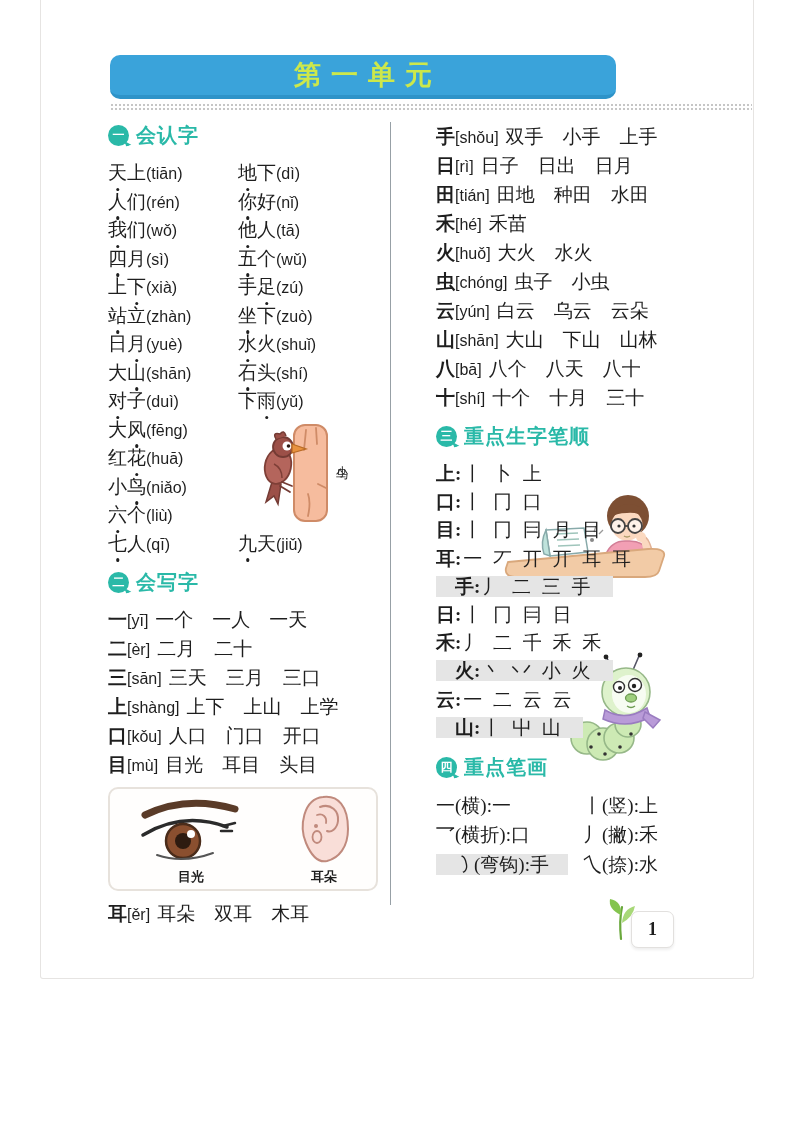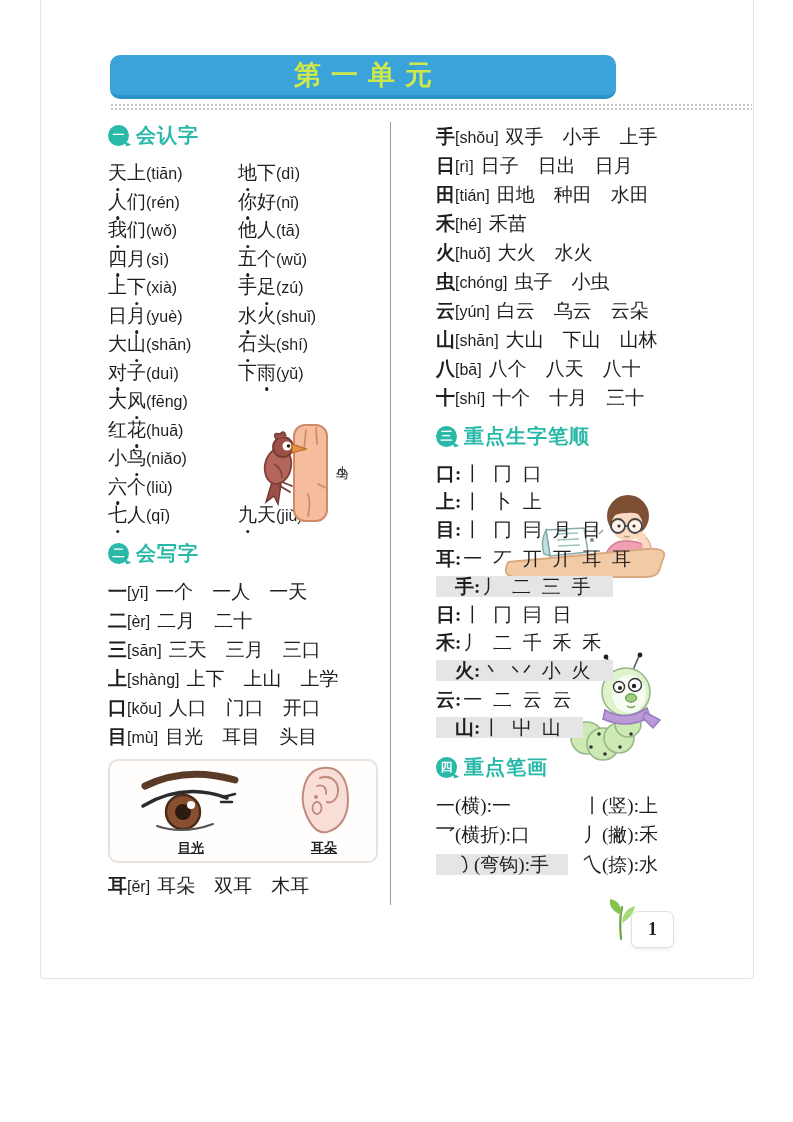--- a/index.html
+++ b/index.html
@@ -40,21 +40,21 @@
   .bs-row{height:28.2px;font-size:19px;white-space:nowrap;position:relative;z-index:2;}
   .bs-label{font-weight:700;}
   .bs-seq{margin-left:2px;letter-spacing:3px;}
   .hl{background:#e5e5e5;padding:0 19px;}
   
   .bh-row{display:flex;height:29.5px;font-size:19px;}
   .bh-cell{width:147px;white-space:nowrap;}
   .bh-cell:last-child{width:145px;}
   
   .media-box{width:266px;height:100px;border:2px solid #e7e2dc;border-radius:10px;margin-top:6px;
-         display:flex;align-items:center;justify-content:space-around;background:#fffefd;text-decoration:underline;}
+         display:flex;align-items:center;justify-content:space-around;background:#fffefd;}
   .media-item{display:flex;flex-direction:column;align-items:center;}
   .media-label{font-size:13px;font-weight:700;margin-top:1px;}
   .extra-row{margin-top:10px;}
   
   .illus{position:absolute;z-index:1;}
   .bird-wrap{left:248px;top:424px;width:110px;height:104px;}
   .bird-label{position:absolute;right:8px;top:32px;writing-mode:vertical-rl;font-size:12px;letter-spacing:2px;}
   .boy-wrap{left:500px;top:492px;width:180px;height:92px;}
   .cat-wrap{left:565px;top:650px;width:105px;height:115px;}
   
@@ -123,20 +123,28 @@
 
         <div class="rz-row">
           <div class="rz-cell">
             <span><span class="ch">上</span><span class="ch dotted">下</span></span><span class="py">(xià)</span>
           </div>
           <div class="rz-cell">
             <span><span class="ch">手</span><span class="ch dotted">足</span></span><span class="py">(zú)</span>
           </div>
         </div>
 
+        <div class="rz-row">
+          <div class="rz-cell">
+            <span><span class="ch dotted">站</span><span class="ch">立</span></span><span class="py">(zhàn)</span>
+          </div>
+          <div class="rz-cell">
+            <span><span class="ch dotted">坐</span><span class="ch">下</span></span><span class="py">(zuò)</span>
+          </div>
+        </div>
 
         <div class="rz-row">
           <div class="rz-cell">
             <span><span class="ch">日</span><span class="ch dotted">月</span></span><span class="py">(yuè)</span>
           </div>
           <div class="rz-cell">
             <span><span class="ch dotted">水</span><span class="ch">火</span></span><span class="py">(shuǐ)</span>
           </div>
         </div>
 
@@ -333,25 +341,25 @@
     <div class="sec-head" style="margin-top:9px;">
       <span class="badge">
           <span>三</span>
         </span>
       <span class="sec-title">重点生字笔顺</span>
     </div>
 
     <div>
 
         <div class="bs-row">
+          <span><span class="bs-label">上:</span><span class="bs-seq">丨 卜 上</span></span>
+        </div>
+
+        <div class="bs-row">
           <span><span class="bs-label">口:</span><span class="bs-seq">丨 冂 口</span></span>
-        </div>
-
-        <div class="bs-row">
-          <span><span class="bs-label">上:</span><span class="bs-seq">丨 卜 上</span></span>
         </div>
 
         <div class="bs-row">
           <span><span class="bs-label">目:</span><span class="bs-seq">丨 冂 冃 月 目</span></span>
         </div>
 
         <div class="bs-row">
           <span><span class="bs-label">耳:</span><span class="bs-seq">一 丆 丌 丌 耳 耳</span></span>
         </div>
 

